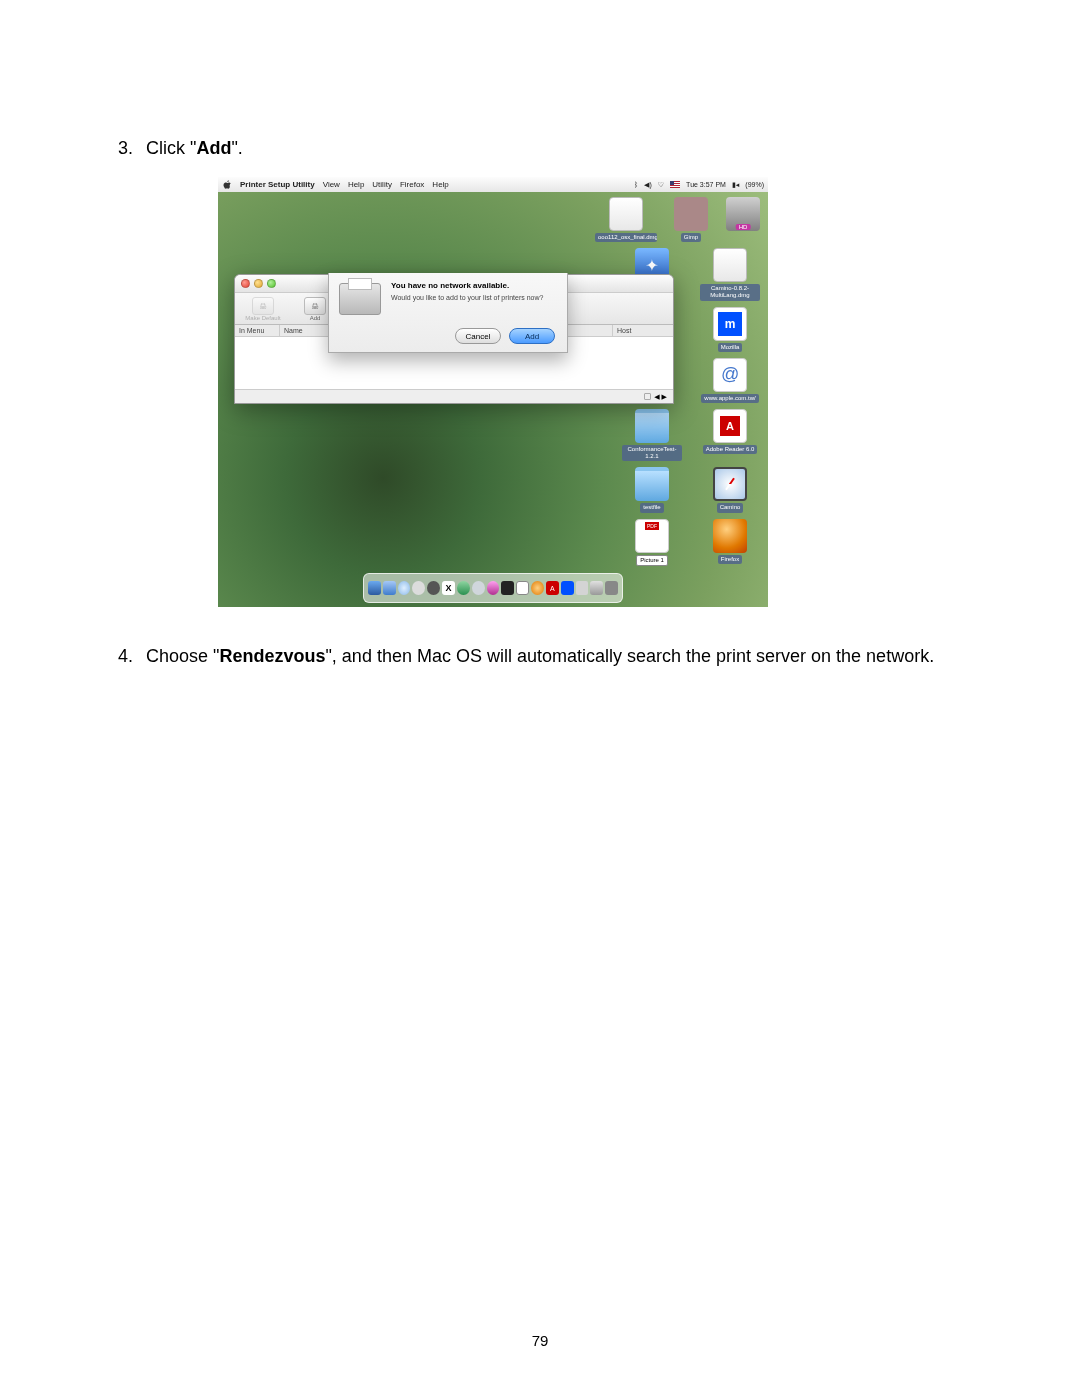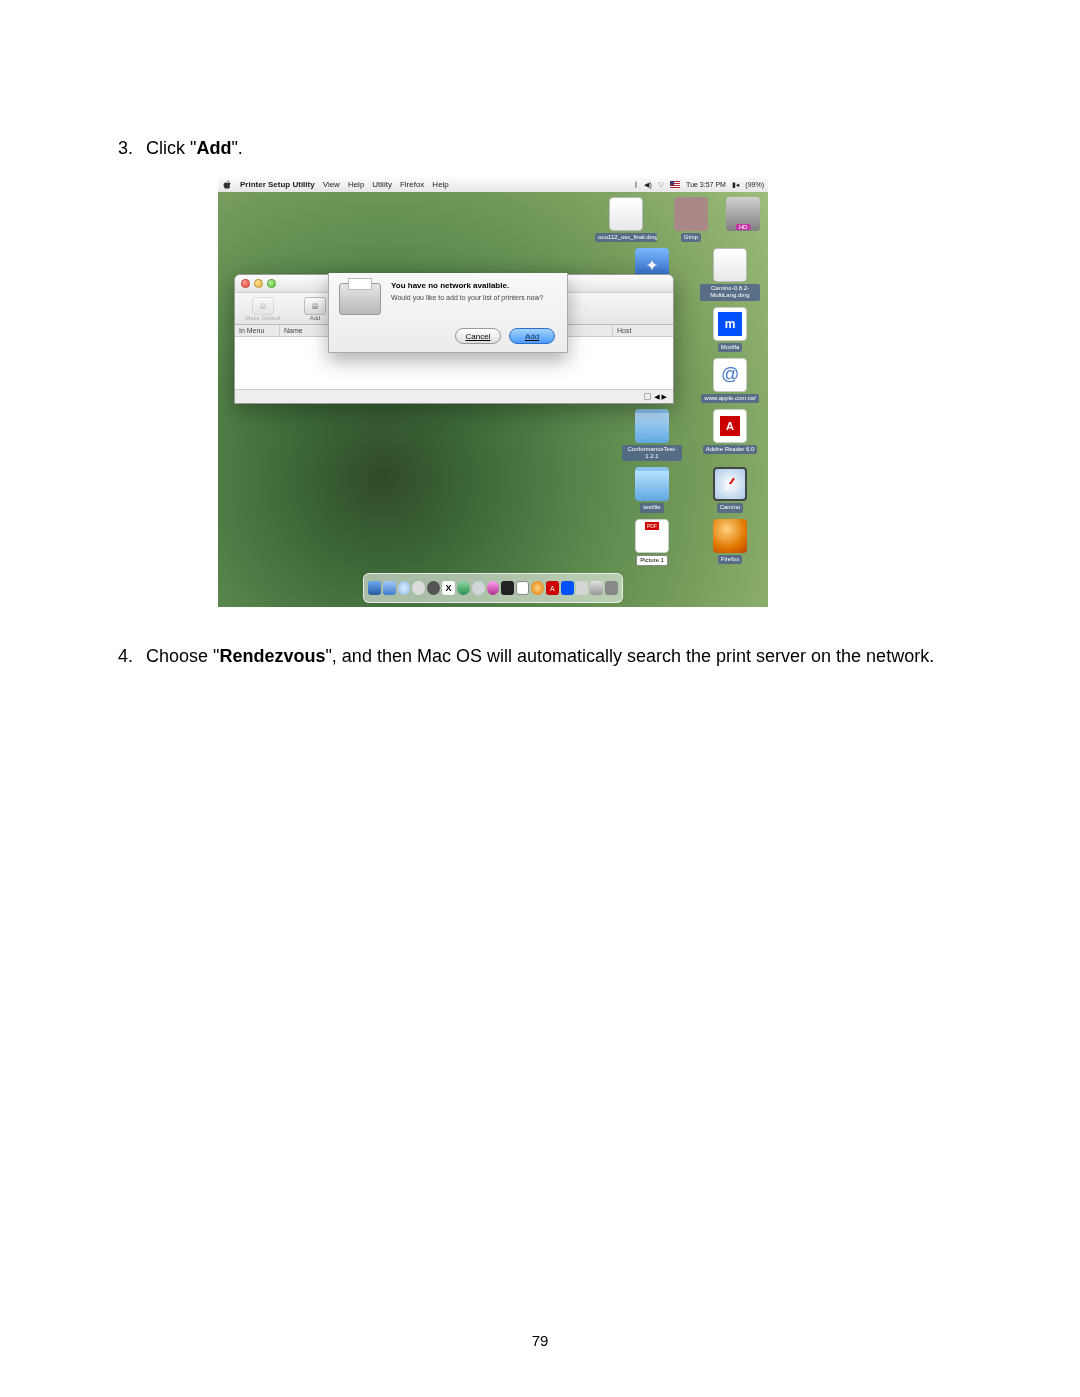--- a/index.html
+++ b/index.html
@@ -122,21 +122,21 @@
     background:linear-gradient(#f8f8f8,#ececec);
     border:1px solid #aaa; border-top:none;
     box-shadow: 0 8px 18px rgba(0,0,0,0.3);
     display:flex; flex-direction:column;
   }
   .dialog-body { display:flex; padding:8px 10px 4px 10px; gap:10px; flex:1; }
   .dlg-printer-icon { width:42px; height:32px; background:linear-gradient(#e6e6e6,#b8b8b8); border-radius:3px; border:1px solid #999; position:relative; margin-top:2px; }
   .dlg-printer-icon::before { content:''; position:absolute; top:-6px; left:8px; right:8px; height:10px; background:#fff; border:1px solid #bbb; }
   .dlg-text strong { font-size:8px; display:block; margin-bottom:3px; }
   .dlg-text span { font-size:7px; color:#444; }
-  .dialog-buttons { display:flex; justify-content:flex-end; gap:8px; padding:0 12px 8px 0;text-decoration:underline; }
+  .dialog-buttons { display:flex; justify-content:flex-end; gap:8px; padding:0 12px 8px 0; }
   .mac-btn {
     min-width:46px; height:16px;
     font-size:8px;
     border-radius:9px;
     border:1px solid #999;
     background:linear-gradient(#ffffff,#dedede);
     display:flex; align-items:center; justify-content:center;
     cursor:pointer;
   }
   .mac-btn.primary {

